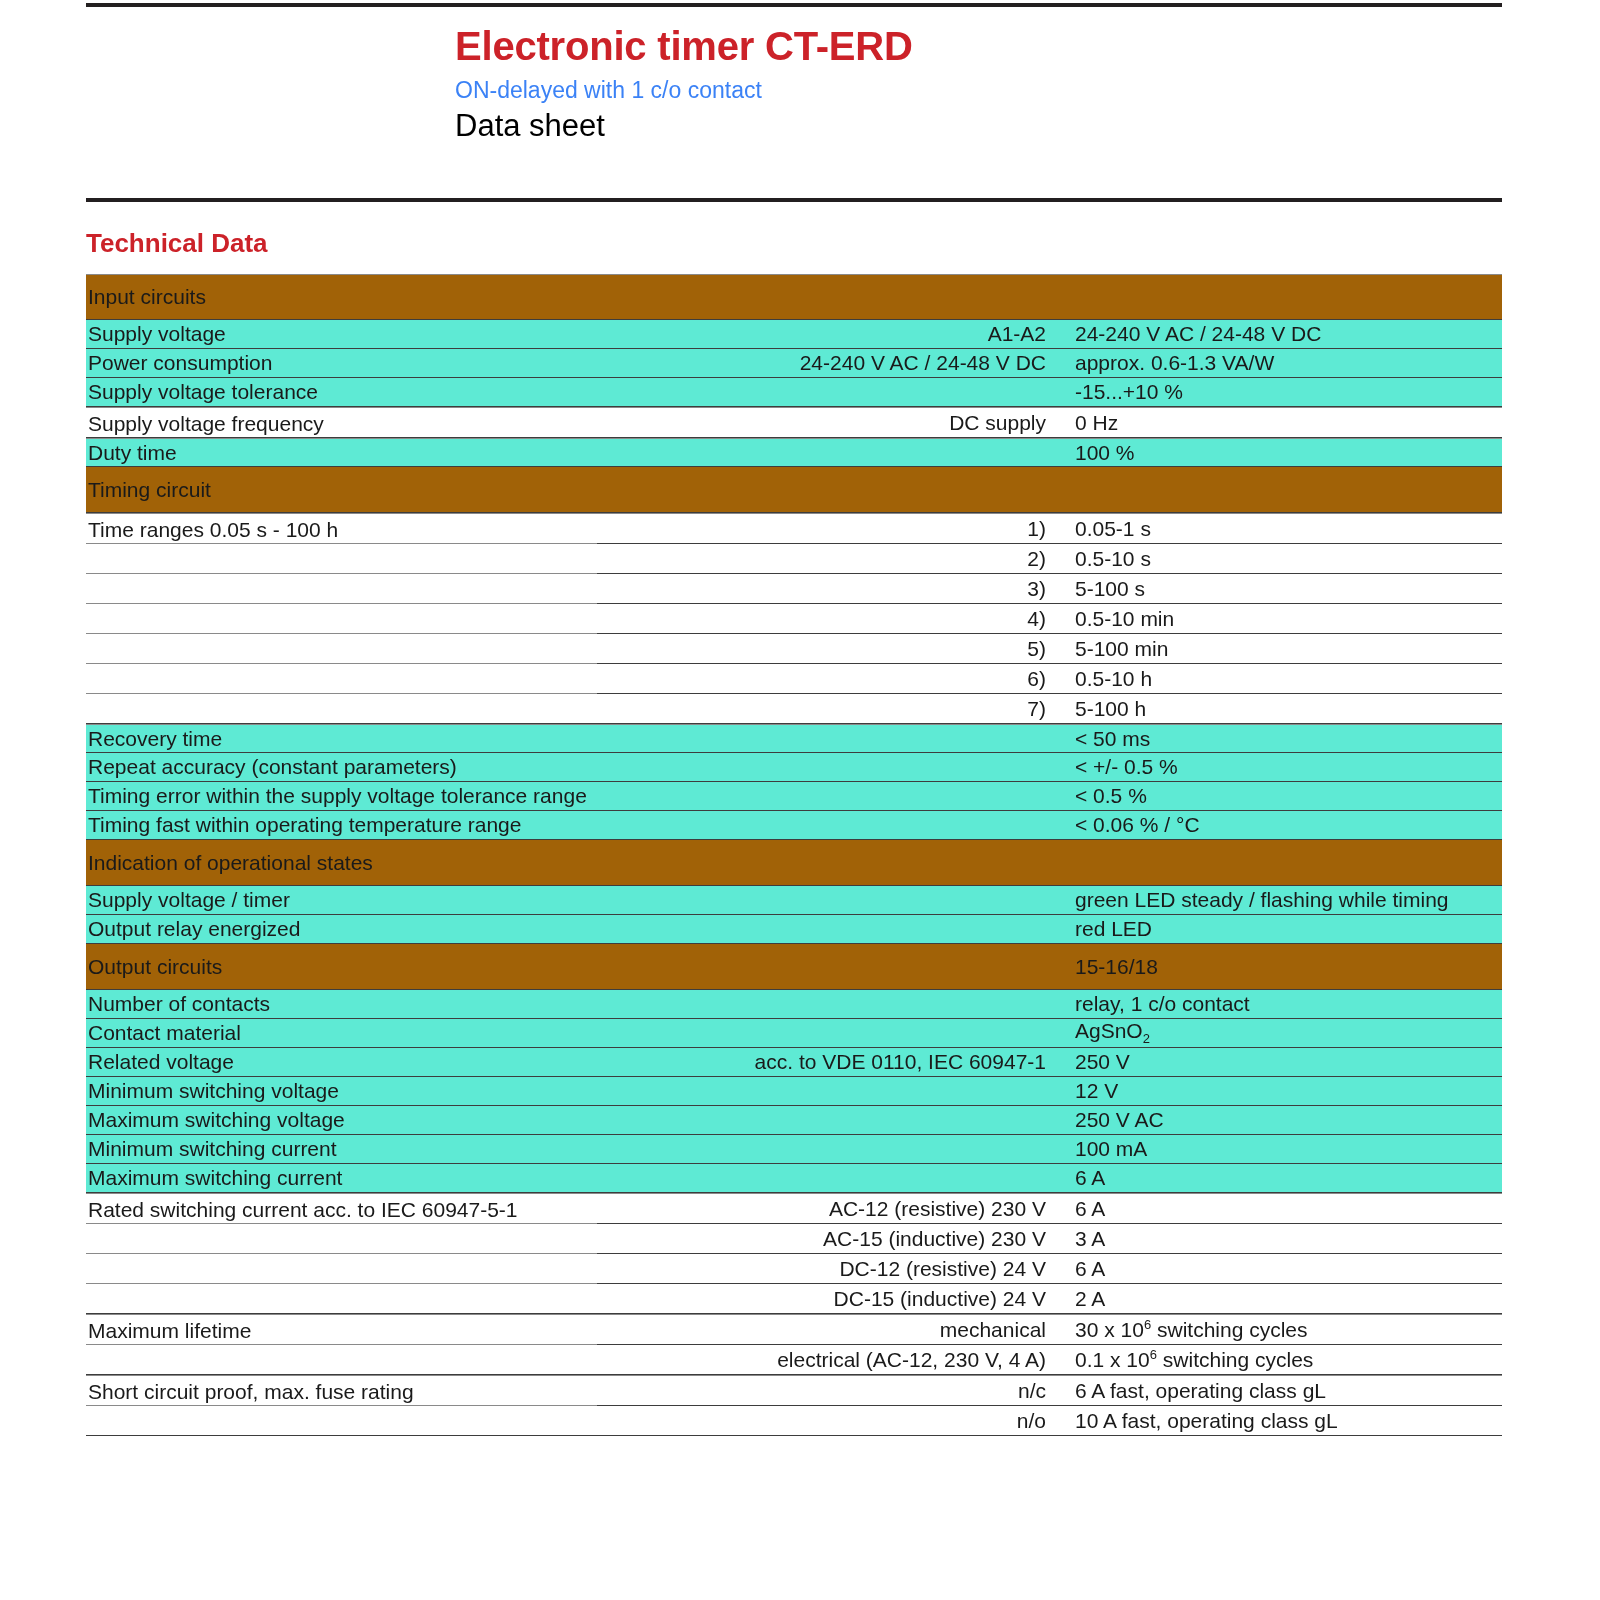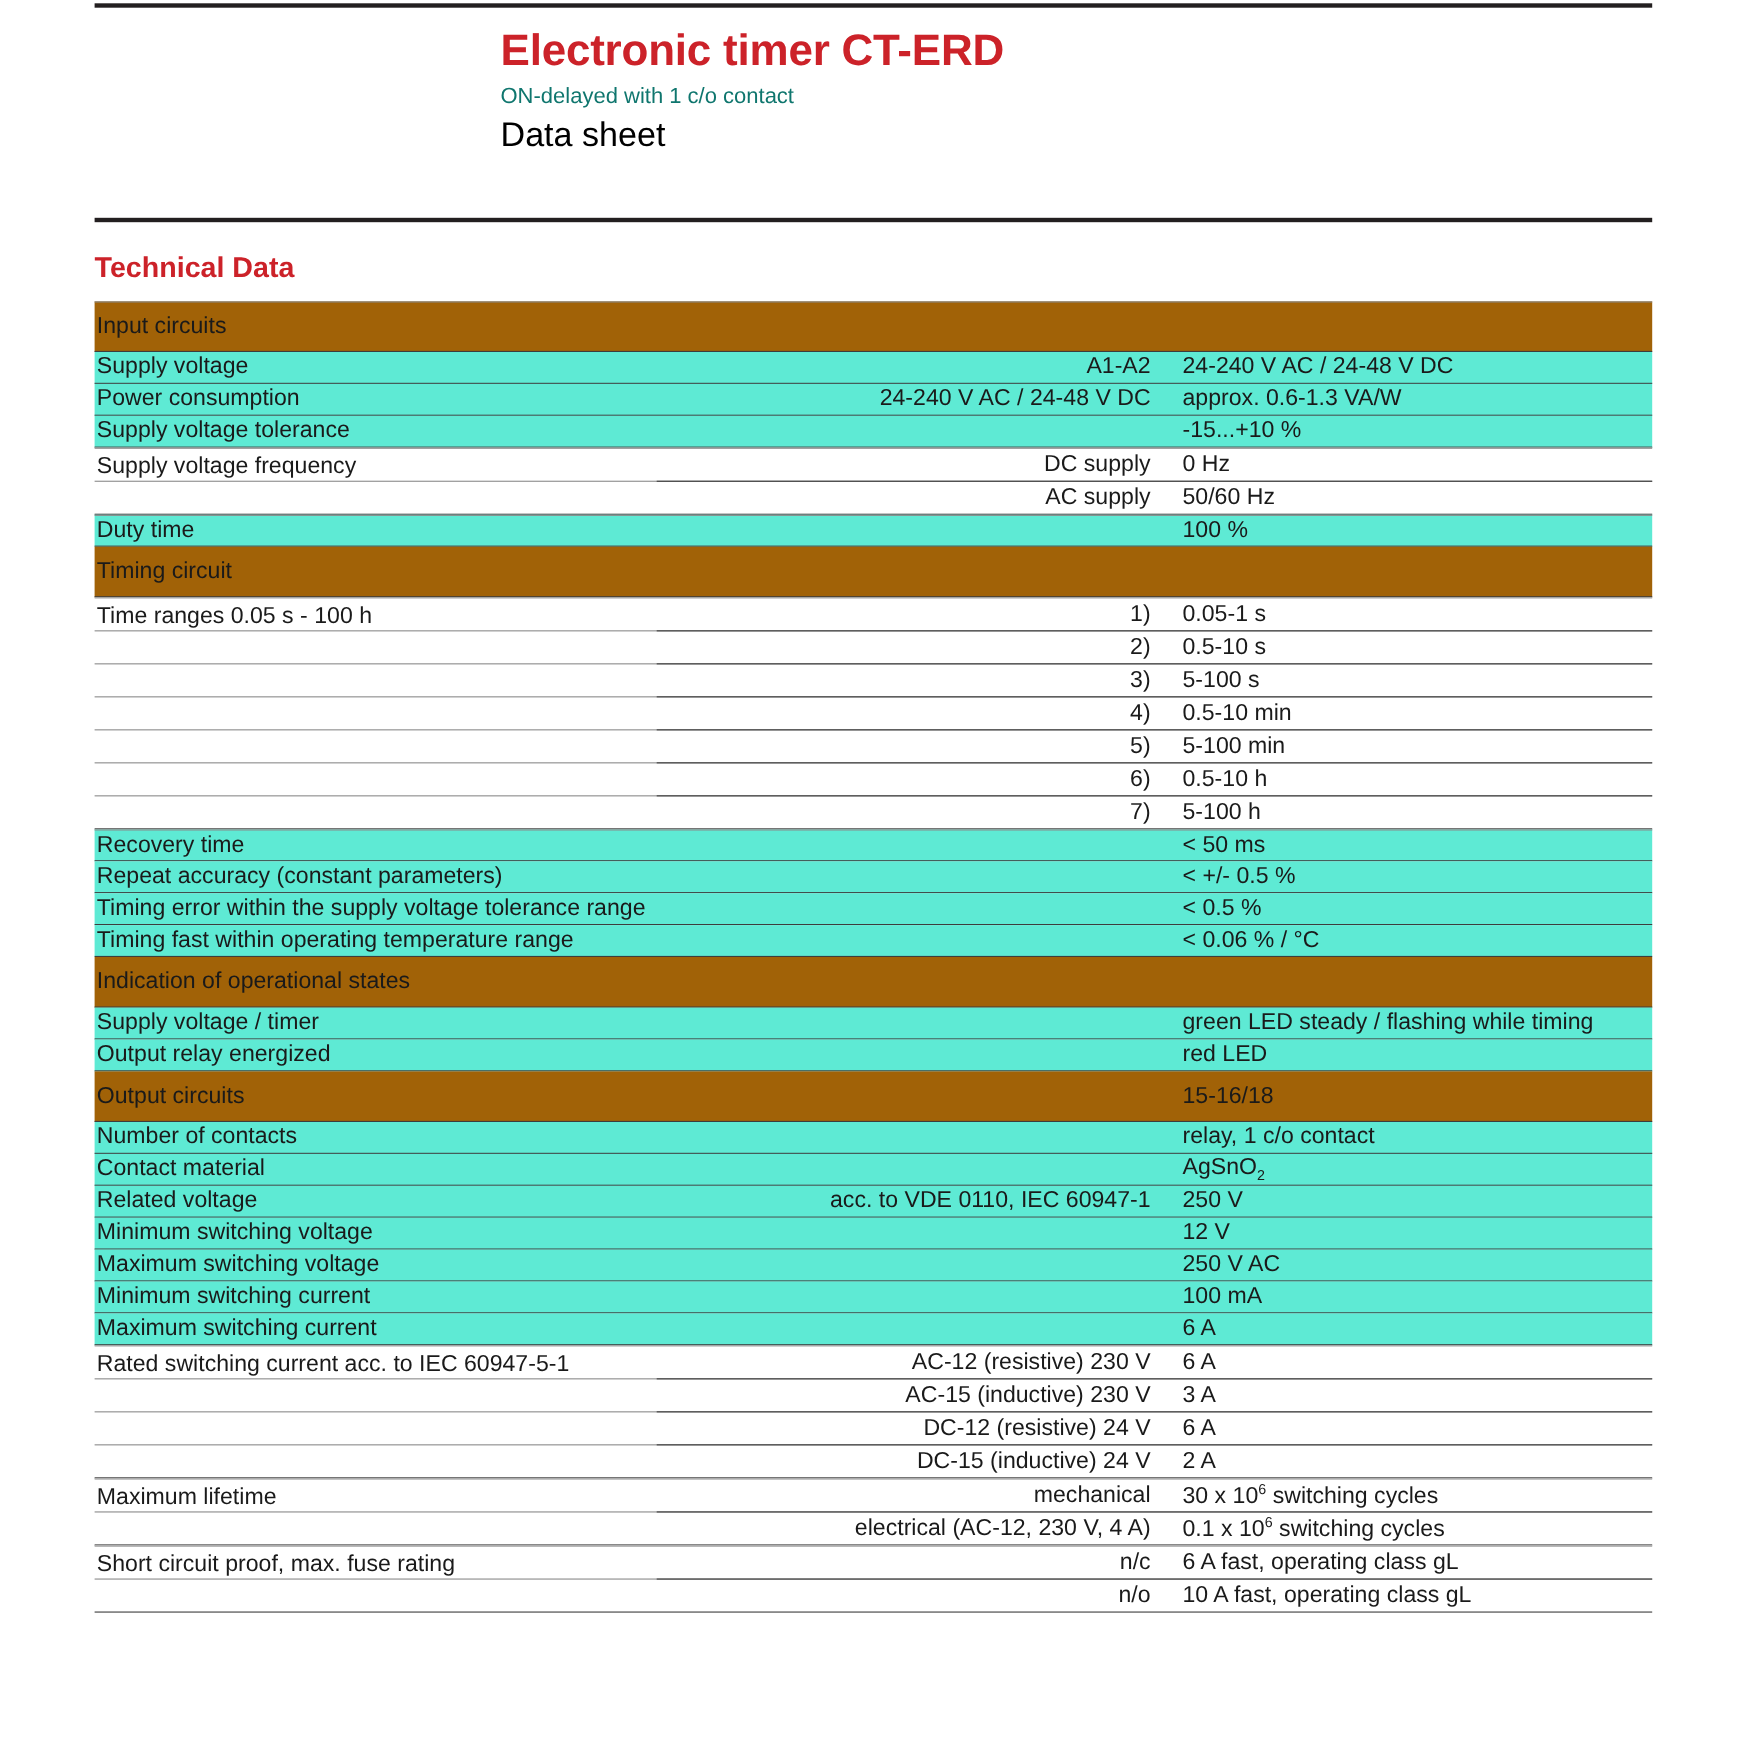--- a/index.html
+++ b/index.html
@@ -15,21 +15,21 @@
 
   
   .rule-top{position:absolute;left:86px;top:3px;width:1416px;height:0;
             border-top:4px solid #231f20;}
   .rule-mid{position:absolute;left:86px;top:198px;width:1416px;height:0;
             border-top:4px solid #231f20;}
 
   .title-block{position:absolute;left:455px;top:26px;width:1040px;}
   .t1{font-size:40px;font-weight:bold;color:#CC2229;line-height:1.0;
       letter-spacing:-0.2px;margin:0 0 12px 0;}
-  .t2{font-size:20px;font-weight:normal;color:#0f766e;line-height:1.05;
+  .t2{font-size:23px;font-weight:normal;color:#3b82f6;line-height:1.05;
       margin:0 0 8px 0;}
   .t3{font-size:31px;font-weight:normal;color:#000000;line-height:1.05;margin:0;}
 
   .sect-title{position:absolute;left:86px;top:228px;font-size:26px;
               font-weight:bold;color:#CC2229;}
 
   
   .tbl{position:absolute;left:86px;top:274px;width:1416px;}
 
   .row{position:relative;width:1416px;box-sizing:border-box;
@@ -101,24 +101,20 @@
       <div class="row std">
         <div class="c-label">Supply voltage tolerance</div>
         <div class="c-val">-15...+10 %</div>
       </div>
       <div class="block">
         <div class="blk-label">Supply voltage frequency</div>
         <div class="sub">
           <div class="c-mid">DC supply</div>
           <div class="c-val">0 Hz</div>
         </div>
-        <div class="sub">
-          <div class="c-mid">AC supply</div>
-          <div class="c-val">50/60 Hz</div>
-        </div>
       </div>
       <div class="row std">
         <div class="c-label">Duty time</div>
         <div class="c-val">100 %</div>
       </div>
       <div class="row grp">
         <div class="c-label">Timing circuit</div>
       </div>
       <div class="block">
         <div class="blk-label">Time ranges 0.05 s - 100 h</div>

